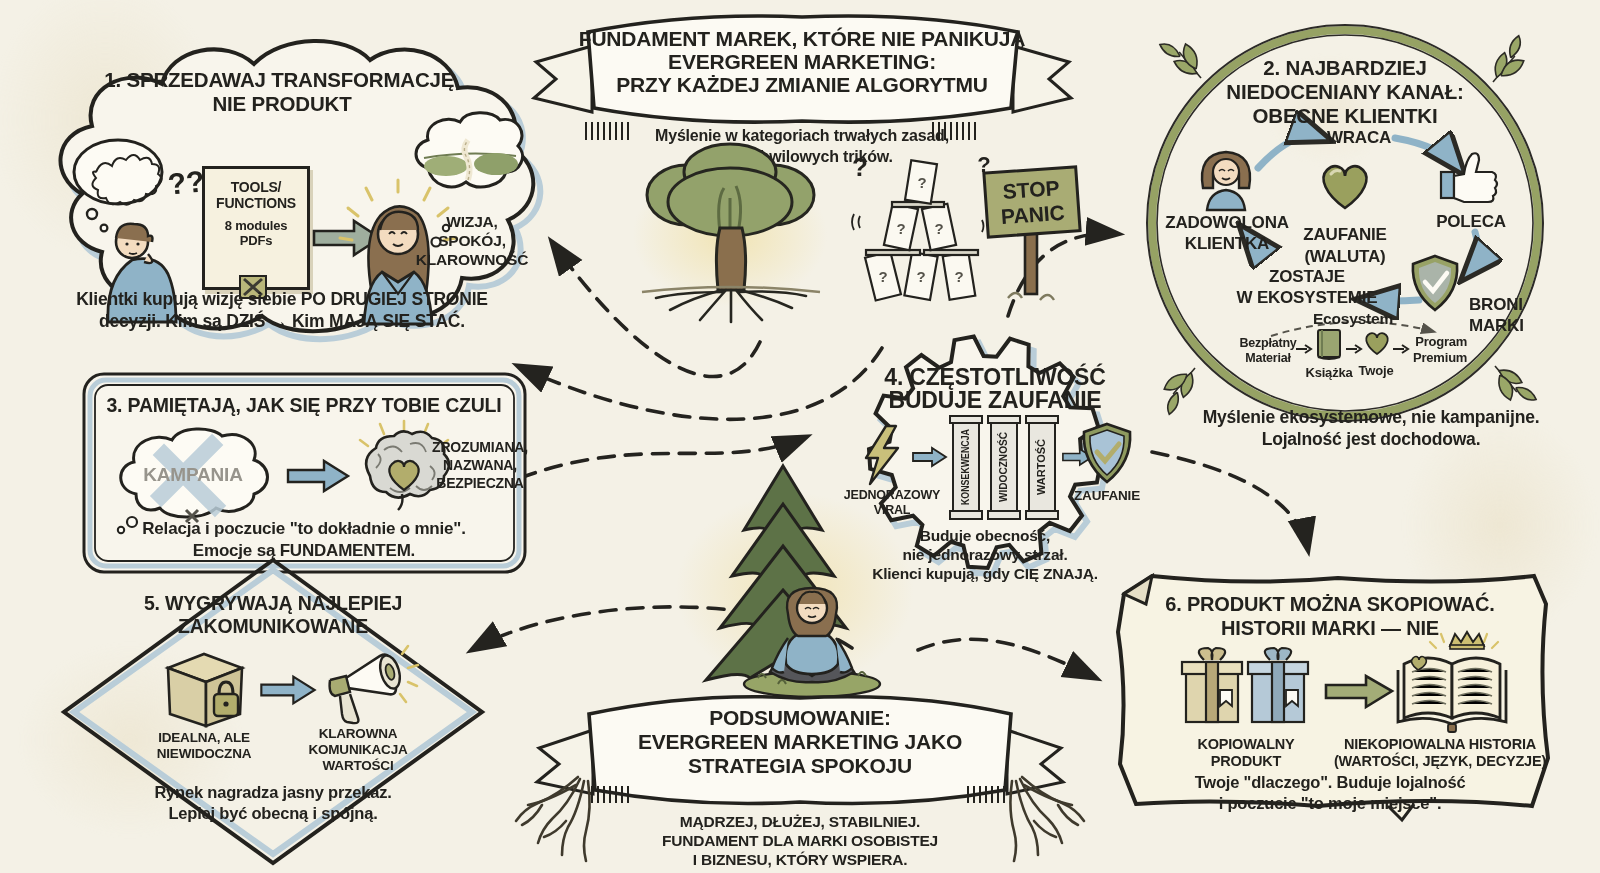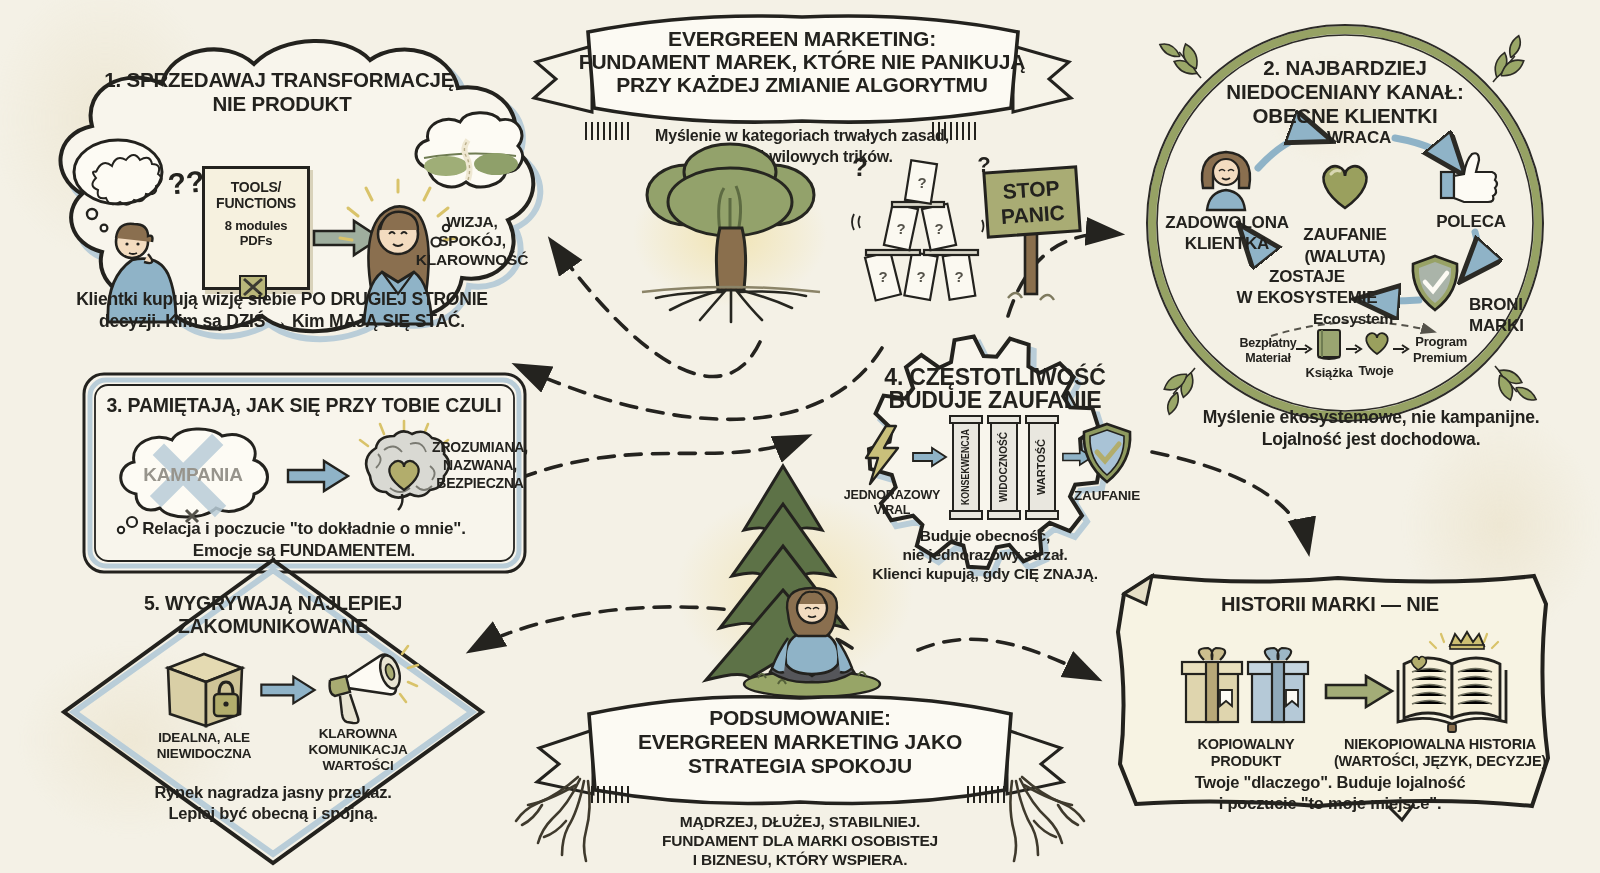--- a/index.html
+++ b/index.html
@@ -48,22 +48,22 @@
     </g>
   </svg>
 
   <div class="layer2" style="left:530px;top:10px;width:545px;height:165px;">
     <svg width="545" height="118" viewBox="0 0 545 118">
       <path d="M62,36 L6,52 L26,69 L4,88 L62,102 Z" fill="#f6f3e8" stroke="#23221e" stroke-width="3"></path>
       <path d="M483,36 L539,52 L519,69 L541,88 L483,102 Z" fill="#f6f3e8" stroke="#23221e" stroke-width="3"></path>
       <path d="M58,22 Q160,2 272,7 Q390,2 488,22 L481,98 Q380,116 272,111 Q162,116 64,98 Z" fill="#fcfaf3" stroke="#23221e" stroke-width="3.6"></path>
     </svg>
     <div class="tx cx abs" style="left:272px;top:17px;font-size:21px;line-height:23px;">
+      <div>FUNDAMENT MAREK, KTÓRE NIE PANIKUJĄ</div>
       <div>EVERGREEN MARKETING:</div>
-      <div>FUNDAMENT MAREK, KTÓRE NIE PANIKUJĄ</div>
       <div>PRZY KAŻDEJ ZMIANIE ALGORYTMU</div>
     </div>
     <div class="hatch abs" style="left:55px;top:112px;width:44px;height:18px;"></div>
     <div class="hatch abs" style="left:402px;top:112px;width:44px;height:18px;"></div>
     <div class="tx cx abs" style="left:272px;top:115px;font-size:16px;line-height:21px;">
       <div>Myślenie w kategoriach trwałych zasad,</div>
       <div>a nie chwilowych trików.</div>
     </div>
   </div>
 
@@ -511,20 +511,21 @@
     </div>
   </div>
 
   <div class="layer2" style="left:1088px;top:560px;width:475px;height:264px;">
     <svg width="475" height="264" viewBox="0 0 475 264">
       <path d="M36,34 L64,16 Q160,26 250,18 Q360,26 446,16 L458,44 Q450,120 460,198 L444,246 Q340,236 230,246 Q130,238 48,244 L32,204 Q40,138 30,72 Z" fill="#f7f3e3" stroke="#23221e" stroke-width="4"></path>
       <path d="M36,34 L64,16 L58,44 Z" fill="#e6dfc6" stroke="#23221e" stroke-width="3"></path>
       <path d="M300,246 l14,14 l12,-16" fill="#f7f3e3" stroke="#23221e" stroke-width="3"></path>
     </svg>
     <div class="tx cx abs" style="left:242px;top:32px;font-size:20px;line-height:24px;">
+      <div>6. PRODUKT MOŻNA SKOPIOWAĆ.</div>
       <div>HISTORII MARKI — NIE</div>
     </div>
 
     <svg class="abs" style="left:92px;top:82px;" width="130" height="86" viewBox="0 0 130 86">
       <g stroke="#23221e" stroke-width="2.2">
         <rect x="6" y="30" width="52" height="50" fill="#dfd5ae"></rect>
         <rect x="2" y="20" width="60" height="12" fill="#e9e0bd"></rect>
         <rect x="26" y="20" width="12" height="60" fill="#b8a878"></rect>
         <path d="M24,18 q-12,-12 4,-12 q6,2 4,12 M40,18 q12,-12 -4,-12 q-6,2 -4,12" fill="#cdbf8e"></path>
         <path d="M40,48 l12,0 l0,16 l-6,-5 l-6,5 Z" fill="#fdfbf4" stroke-width="1.8"></path>

